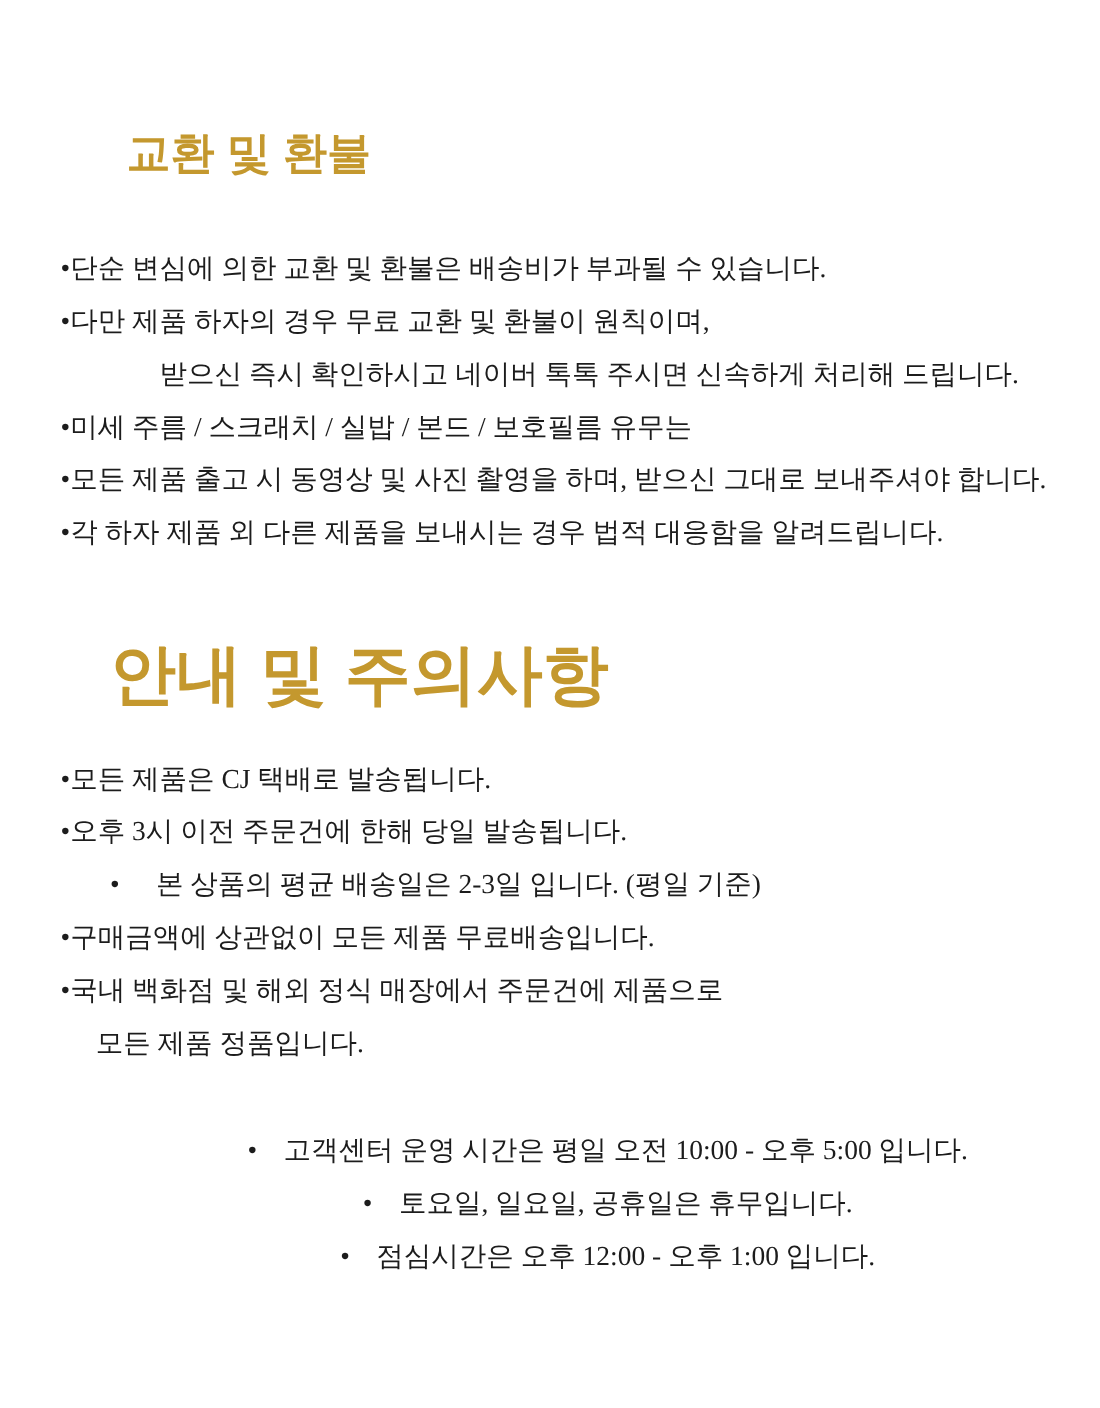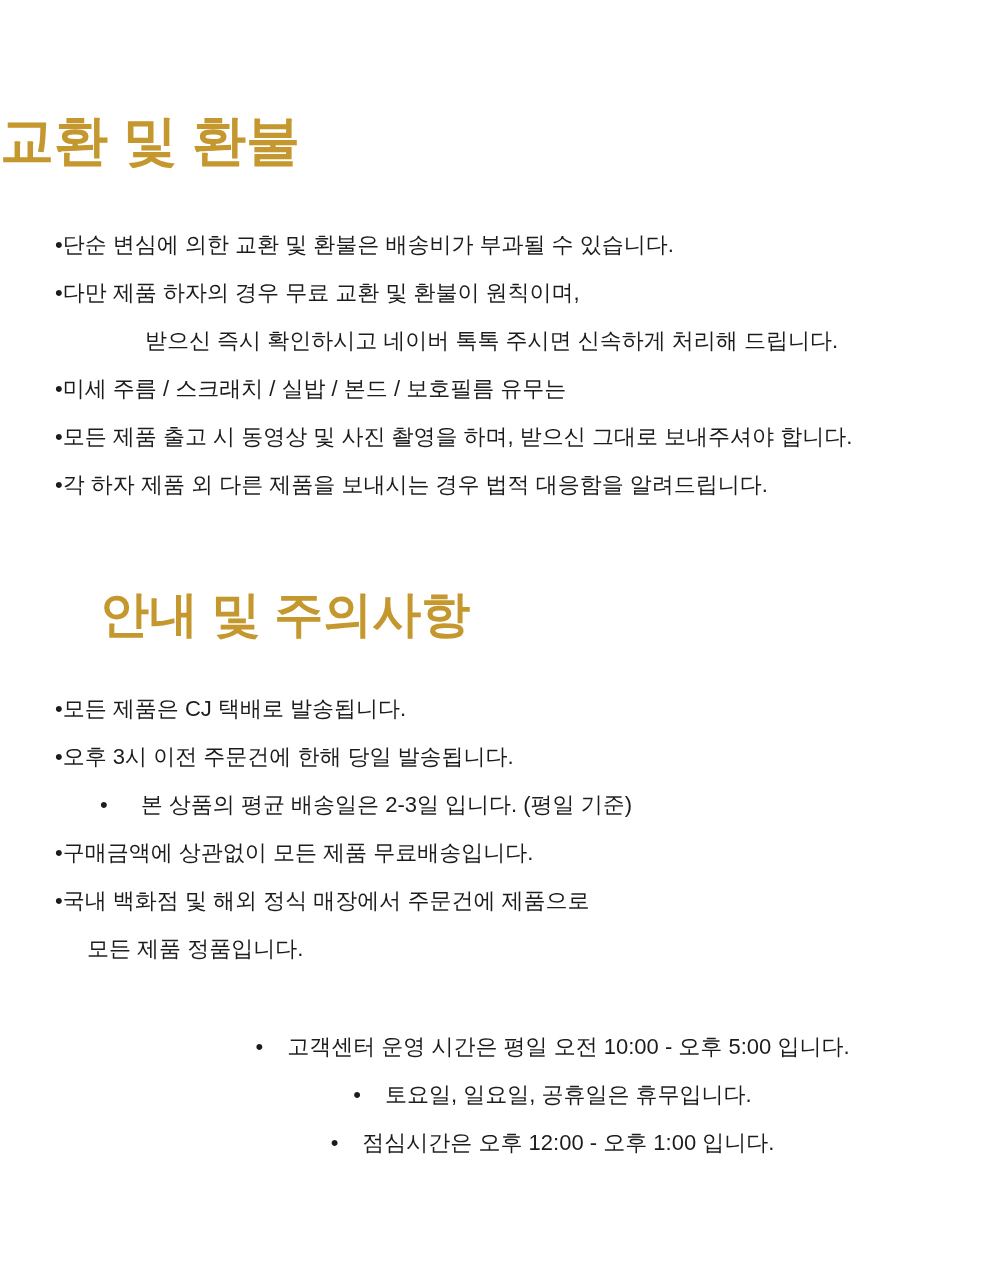--- a/index.html
+++ b/index.html
@@ -18,34 +18,36 @@
     height: 1280px;
     background: var(--bg);
     color: var(--text);
     overflow: hidden;
   }
   .title {
     font-weight: 700;
     color: var(--accent);
   }
   .t1 {
-    font-size: 54px;
+    font-size: 40px;
     line-height: 48px;
     margin-top: 116px;
+    padding-left: 115px;
   }
   .t2 {
-    font-size: 49px;
+    font-size: 60px;
     line-height: 56px;
     margin-top: 77px;
     padding-left: 100px;
   }
   .lines {
-    font-size: 22px;
+    font-size: 25px;
     line-height: 48px;
     list-style: none;
+    font-family: Liberation Serif, serif;
   }
   .b1 { margin-top: 57px; }
   .b2 { margin-top: 43px; }
   .notes { margin-top: 50px; text-align: center; }
   .line {
     padding-left: 55px;
     white-space: nowrap;
   }
   .line .bullet {
     display: inline-block;

